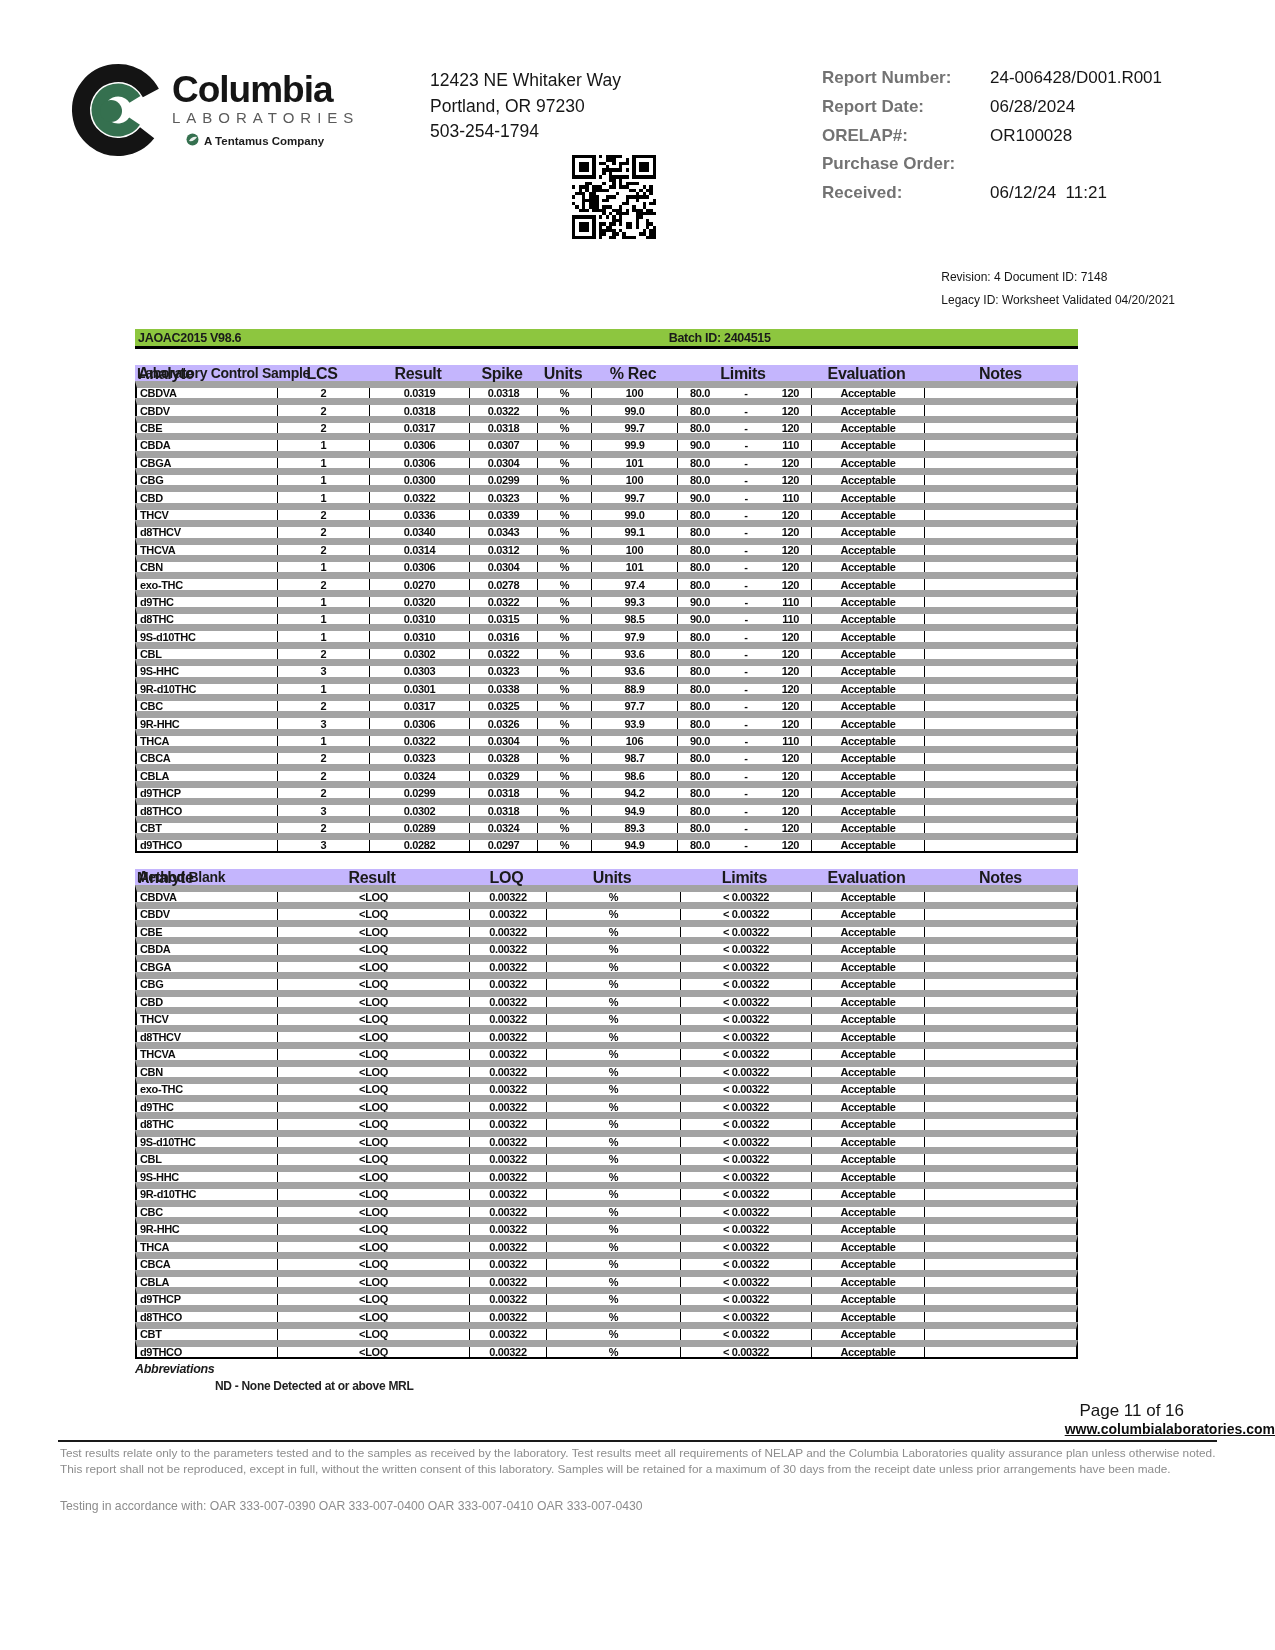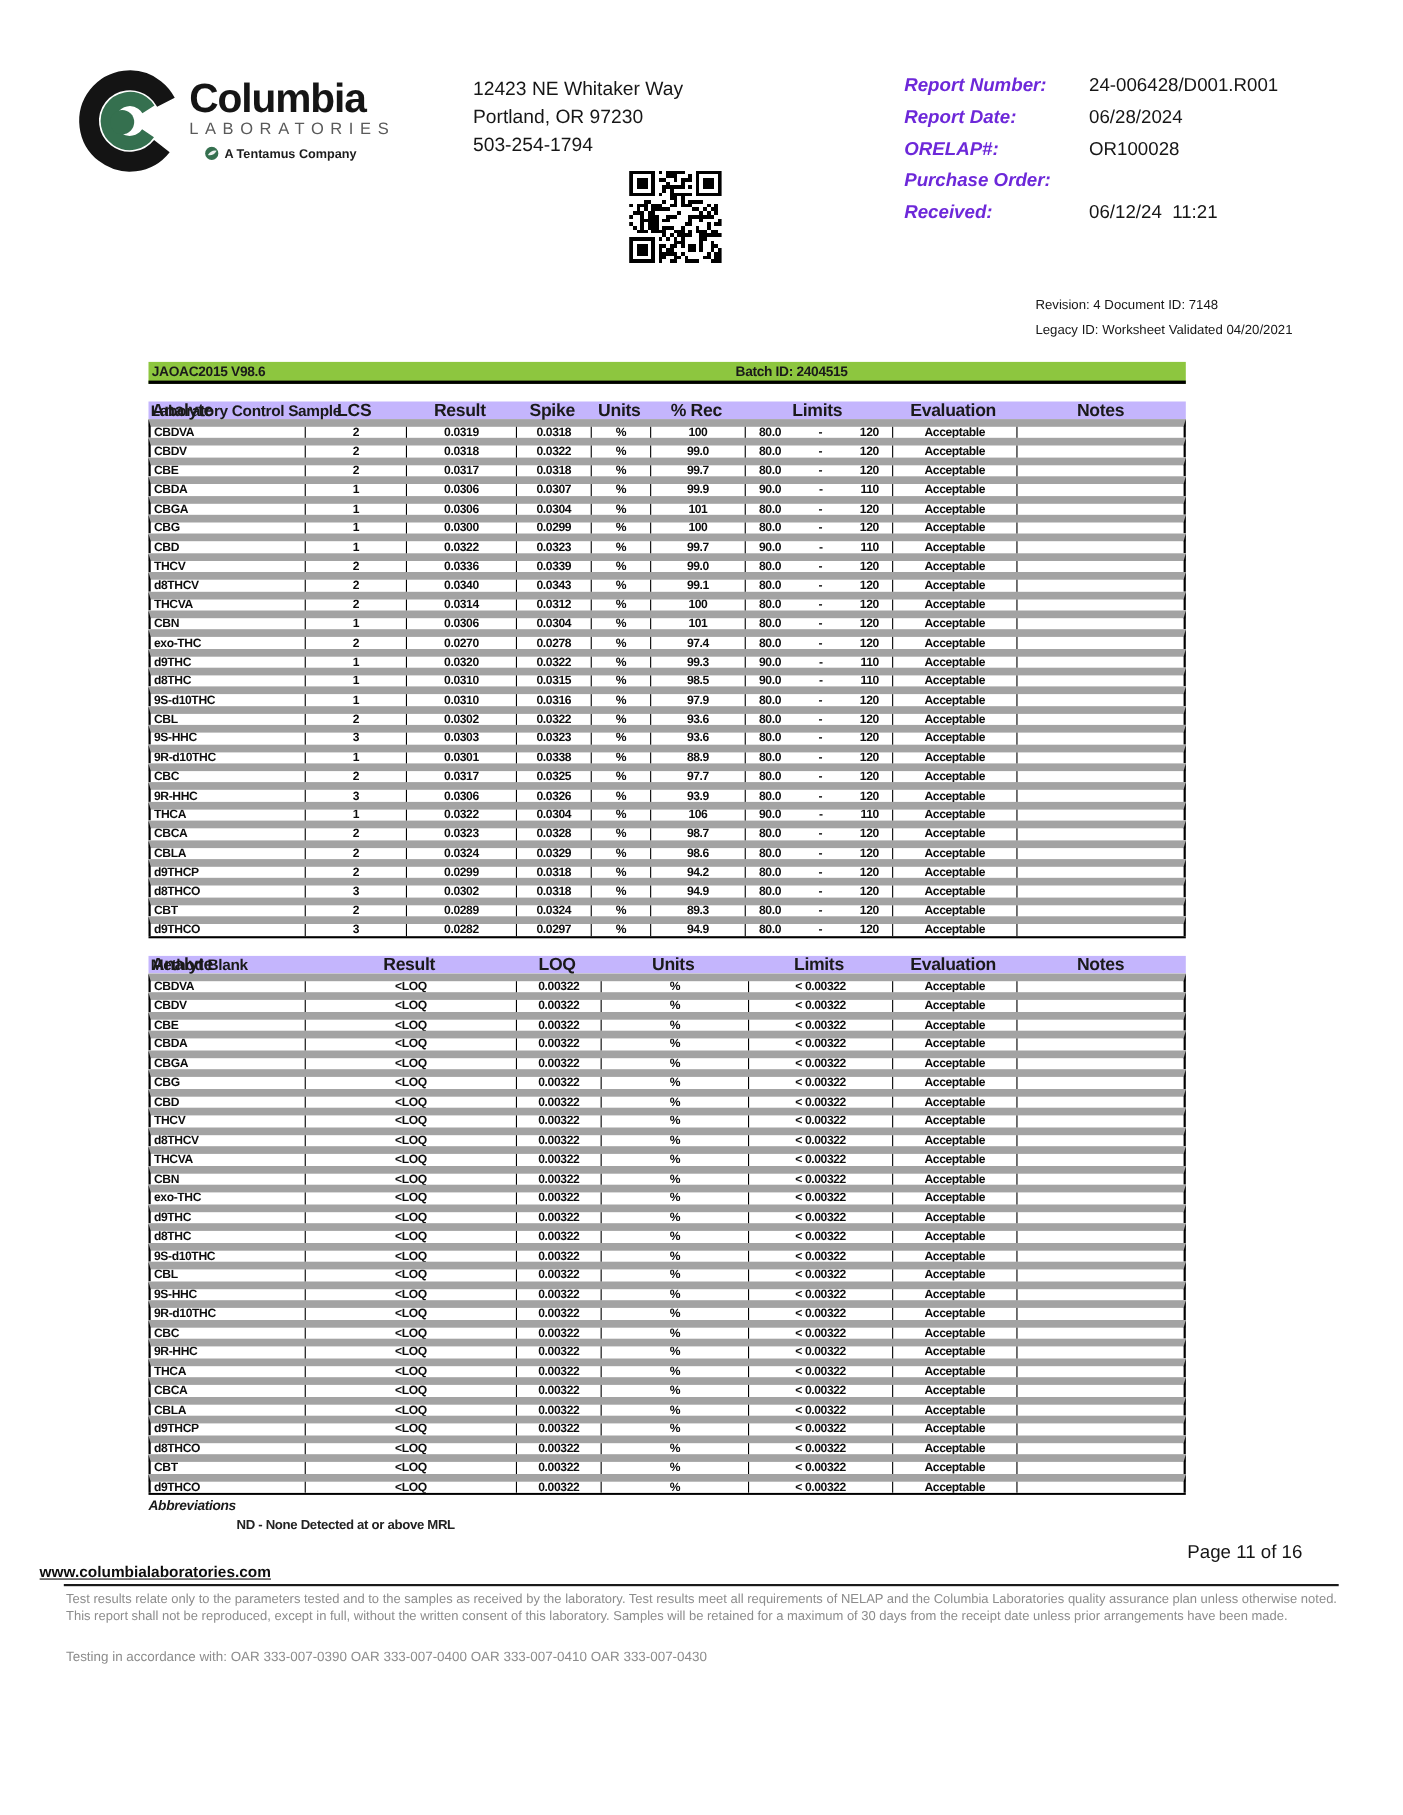--- a/index.html
+++ b/index.html
@@ -12,21 +12,21 @@
   .logo-text { margin-left:6px; margin-top:10px; }
   .brand { font-size:37px; font-weight:bold; letter-spacing:-1px; color:#151515; line-height:36px; }
   .brand-sub { font-size:15px; letter-spacing:6px; color:#5a5a5a; margin-top:1px; }
   .tagline { display:flex; align-items:center; gap:5px; margin-top:7px; margin-left:14px; font-size:11.5px; font-weight:bold; color:#1c1c1c; }
 
   .address { position:absolute; left:430px; top:68px; width:380px; font-size:17.5px; line-height:25.5px; color:#161616; }
   .qr-wrap { position:absolute; left:572px; top:155px; width:84px; height:84px; }
 
   .report-info { position:absolute; left:822px; top:68px; width:380px; }
   .report-row { display:flex; height:28.8px; align-items:flex-start; }
-  .report-label { width:168px; font-weight:bold; font-size:17px; color:#6d28d9;font-style:italic; }
+  .report-label { width:168px; font-weight:bold; font-size:17px; color:#737373; }
   .report-value { font-size:17px; color:#161616; white-space:pre; }
 
   .revision { position:absolute; right:100px; top:266px; text-align:left; font-size:12px; line-height:22.5px; color:#161616; }
 
   
   .qc { position:absolute; left:135px; top:329px; width:943px; }
   .qc-title { text-align:center; font-size:12.5px; font-weight:bold; letter-spacing:-0.2px; height:18px; }
   .batch-bar { position:relative; height:20px; background:#8dc63f; border-bottom:3px solid #000; }
   .batch-bar .method { position:absolute; left:3px; top:2px; font-size:12.5px; font-weight:bold; letter-spacing:-0.3px; }
   .batch-bar .batch { position:absolute; left:62%; transform:translateX(-50%); top:2px; font-size:12.5px; font-weight:bold; letter-spacing:-0.3px; }
@@ -47,21 +47,21 @@
            font-size:11px; font-weight:bold; letter-spacing:-0.35px; overflow:hidden; white-space:nowrap; color:#0d0d0d; }
   .tcell:last-child { border-right:none; }
   .tcell.analyte { justify-content:flex-start; padding-left:3px; }
   .tcell.limits3 { justify-content:space-between; padding:0 12px; }
 
   .abbrev-title { margin-top:3px; font-size:12.5px; font-weight:bold; font-style:italic; letter-spacing:-0.3px; height:15px; }
   .abbrev-line { margin-left:80px; margin-top:2px; font-size:12px; font-weight:bold; letter-spacing:-0.3px; color:#222; }
 
   
   .page-number { position:absolute; right:91px; top:1401px; font-size:17px; color:#141414; }
-  .website { position:absolute; left:0; top:1421px; width:1275px; text-align:left; font-size:14px; font-weight:bold; text-decoration:underline; color:#0d0d0d;padding-left:36px; }
+  .website { position:absolute; left:0; top:1421px; width:1275px; text-align:right; font-size:14px; font-weight:bold; text-decoration:underline; color:#0d0d0d;padding-left:36px; }
   .footer-rule { position:absolute; left:58px; top:1440px; width:1159px; height:0; border-top:2.5px solid #1a1a1a; }
   .disclaimer { position:absolute; left:60px; top:1446px; width:1157px; font-size:11.8px; line-height:15.8px; color:#8c8c8c; }
   .testing { position:absolute; left:60px; top:1499px; font-size:12.2px; color:#8c8c8c; }
 </style>
 </head>
 <body>
 
 <div class="page">
 
   <div class="logo">

